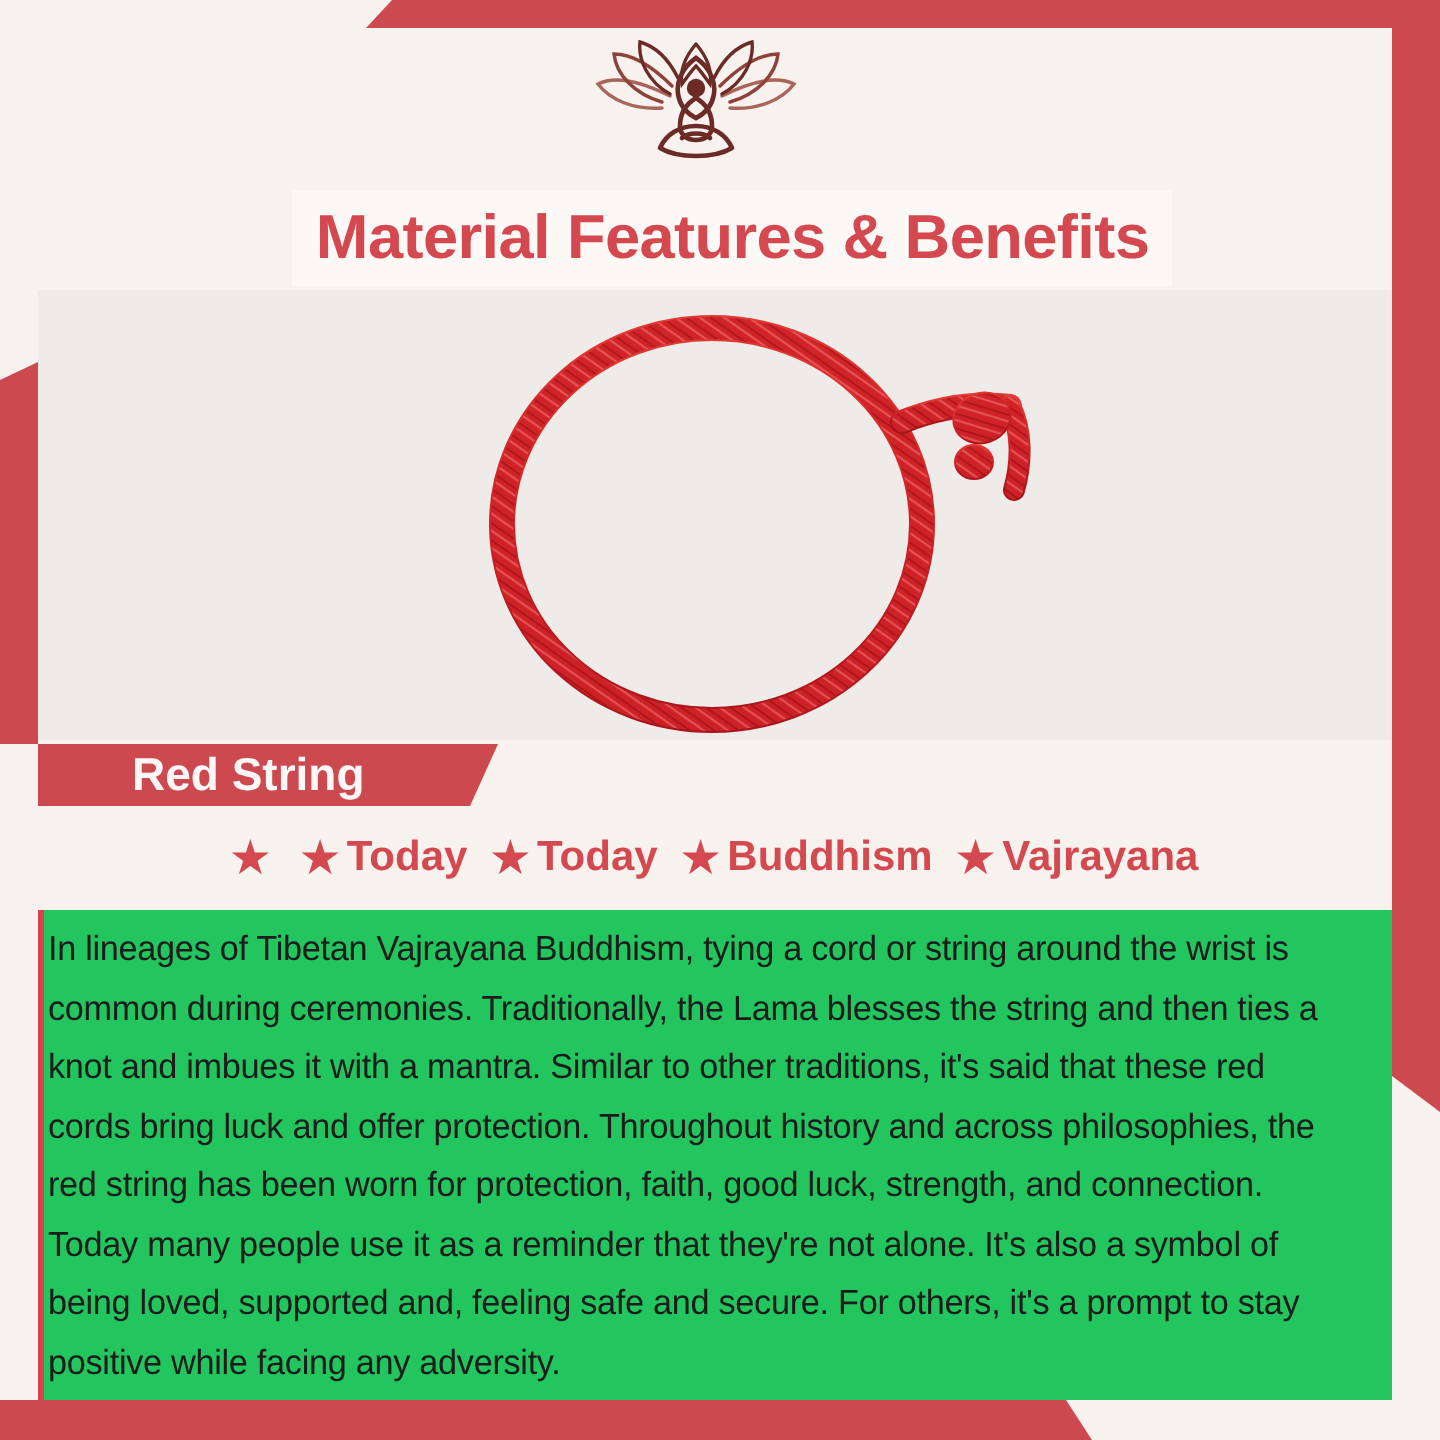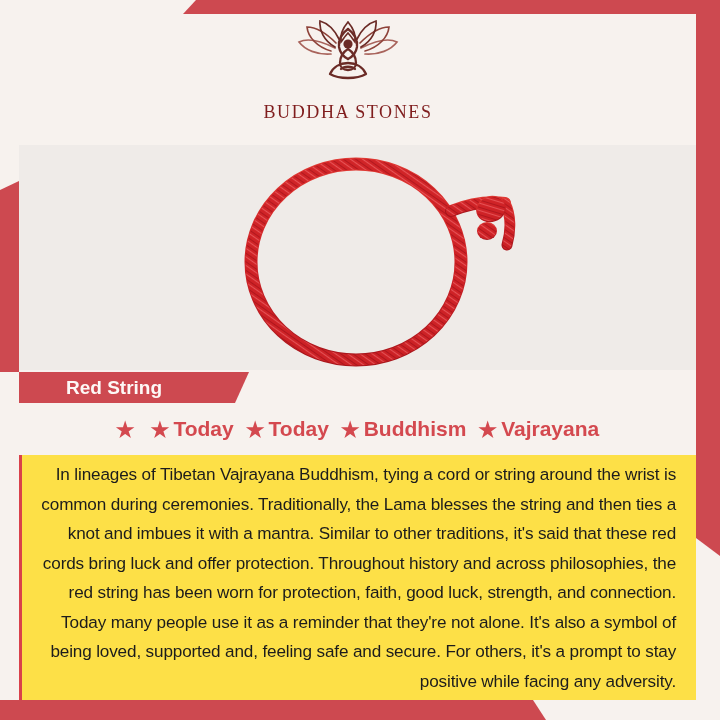--- a/index.html
+++ b/index.html
@@ -111,21 +111,21 @@
     left: 19px; top: 372px;
     width: 230px; height: 31px;
     background: #cd4950;
     clip-path: polygon(0 0, 230px 0, 216px 31px, 0 31px);
     display: flex;
     align-items: center;
   }
   .ribbon span {
     margin-left: 47px;
     color: #fdf8f6;
-    font-size: 19px;
+    font-size: 23px;
     font-weight: bold;
     letter-spacing: 0px;
   }
 
   
   .benefits {
     position: absolute;
     left: 19px; top: 405px;
     width: 677px; height: 48px;
     background: #f7f2ee;
@@ -148,24 +148,23 @@
     line-height: 1;
     margin-right: 4px;
     color: #d4494f;
   }
 
   
   .description {
     position: absolute;
     left: 22px; top: 455px;
     width: 674px; height: 245px;
-    background: #fde047;
+    background: #22c55e;
     box-sizing: border-box;
     padding: 5px 10px 0 2px;
-    text-align: right;
   }
   .description p {
     margin: 0;
     font-size: 17.4px;
     line-height: 29.5px;
     color: #1c1c1c;
     letter-spacing: -0.15px;
     font-weight: 500;
     transform: scaleX(0.985);
     transform-origin: left top;
@@ -208,20 +207,23 @@
 
           <path d="M41 54 C44 47 51 43 59 43 C67 43 74 47 77 54 C72 57 65 58 59 58 C53 58 46 57 41 54"></path>
 
           <path d="M52 49 C55 46 63 46 66 49"></path>
         </g>
       </svg>
       <div class="logo-word">BUDDHA STONES</div>
     </div>
   </div>
 
+  <div class="title-plate">
+    <span>Material Features &amp; Benefits</span>
+  </div>
 
   <div class="stage">
     <svg width="677" height="225" viewBox="0 0 677 225">
       <rect x="0" y="0" width="677" height="225" fill="#efebe8"></rect>
       <defs>
         <pattern id="braid" width="7" height="7" patternUnits="userSpaceOnUse" patternTransform="rotate(35)">
           <rect width="7" height="7" fill="#cf2226"></rect>
           <path d="M0 0 L7 0" stroke="#a5121a" stroke-width="1.6"></path>
           <path d="M0 3.5 L7 3.5" stroke="#e8565a" stroke-width="1.1"></path>
         </pattern>

